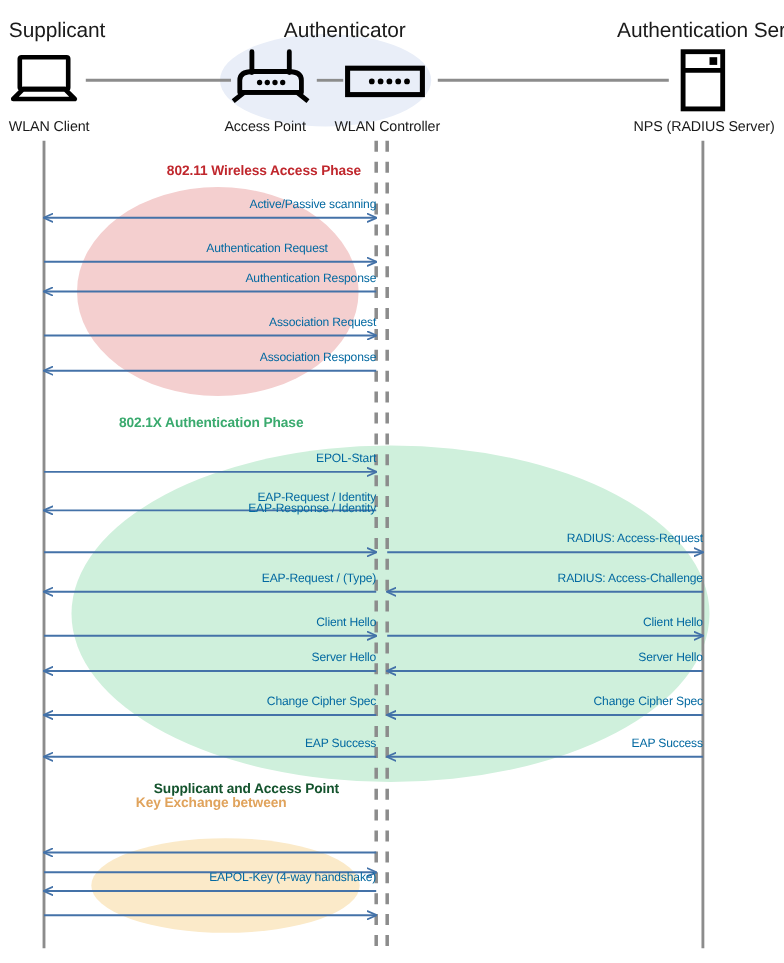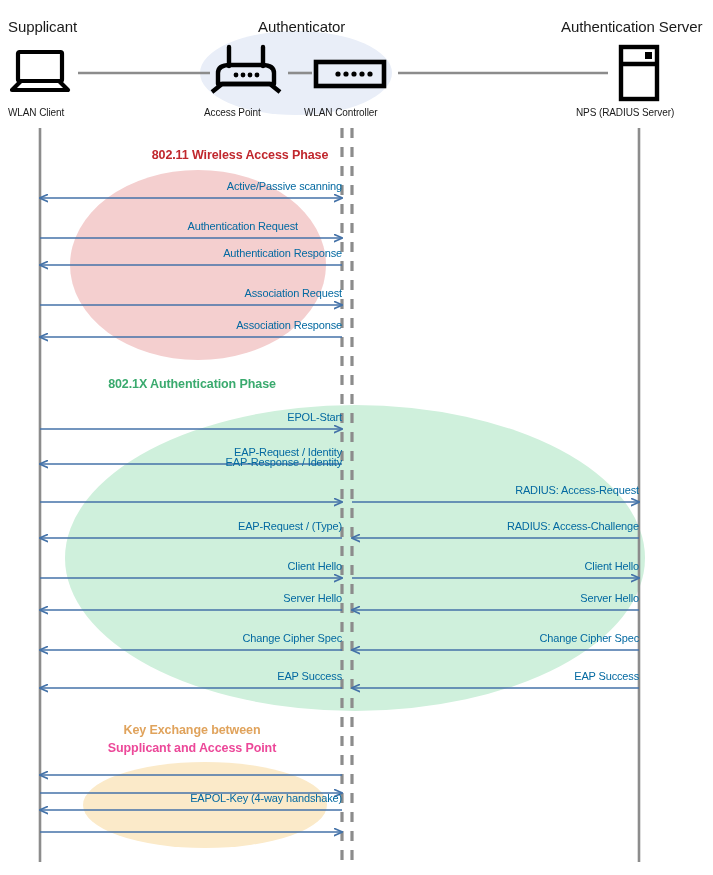--- a/index.html
+++ b/index.html
@@ -19,28 +19,28 @@
   }
   svg.layer {
     position: absolute;
     left: 0;
     top: 0;
     width: 713px;
     height: 875px;
   }
   .node-title {
     position: absolute;
-    font-size: 15px;
+    font-size: 19px;
     color: #1a1a1a;
     white-space: nowrap;
     letter-spacing: -0.1px;
   }
   .node-sub {
     position: absolute;
-    font-size: 10px;
+    font-size: 13px;
     color: #1a1a1a;
     white-space: nowrap;
     letter-spacing: -0.1px;
   }
   .phase-label {
     position: absolute;
     font-size: 12.5px;
     font-weight: 600;
     white-space: nowrap;
     text-align: center;
@@ -161,21 +161,21 @@
   <div class="node-sub" style="left:8px; top:107px;">WLAN Client</div>
   <div class="node-sub" style="left:204px; top:107px;">Access Point</div>
   <div class="node-sub" style="left:304px; top:107px;">WLAN Controller</div>
   <div class="node-sub" style="left:576px; top:107px;">NPS (RADIUS Server)</div>
 
   <div class="phase-label" style="left:40px; width:304px; top:148px; color:#c0272d;padding-left:48px;">802.11 Wireless Access Phase</div>
 
   <div class="phase-label" style="left:40px; width:304px; top:377px; color:#3aaa6e;">802.1X Authentication Phase</div>
 
   <div class="phase-label" style="left:40px; width:304px; top:723px; color:#e0a35c;">Key Exchange between</div>
-  <div class="phase-label" style="left:40px; width:304px; top:741px; color:#ec4899;">Supplicant and Access Point</div>
+  <div class="phase-label" style="left:40px; width:304px; top:710px; color:#14532d;padding-left:32px;">Supplicant and Access Point</div>
 
   <div id="msg-label-layer">
       <div class="msg-label" style="left: 40px; width: 302px; top: 180px;">Active/Passive scanning</div>
       <div class="msg-label" style="left: 40px; width: 258px; top: 220px;">Authentication Request</div>
       <div class="msg-label" style="left: 40px; width: 302px; top: 247px;">Authentication Response</div>
       <div class="msg-label" style="left: 40px; width: 302px; top: 287px;">Association Request</div>
       <div class="msg-label" style="left: 40px; width: 302px; top: 319px;">Association Response</div>
       <div class="msg-label" style="left: 40px; width: 302px; top: 411px;">EPOL-Start</div>
       <div class="msg-label" style="left: 40px; width: 302px; top: 446px;">EAP-Request / Identity</div>
       <div class="msg-label" style="left: 40px; width: 302px; top: 456px;">EAP-Response / Identity</div>

